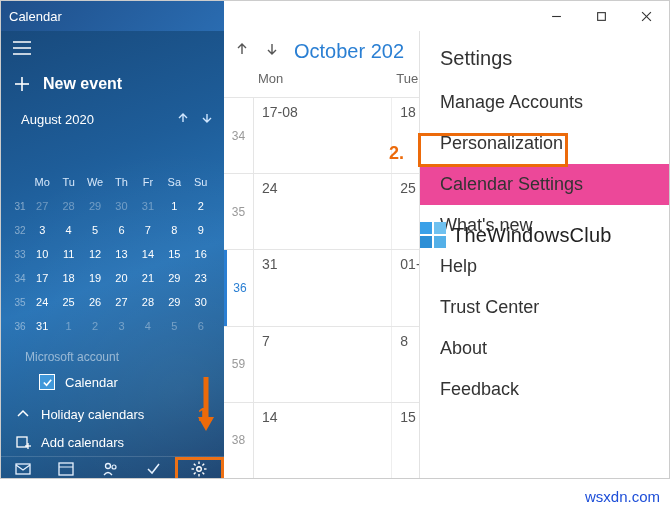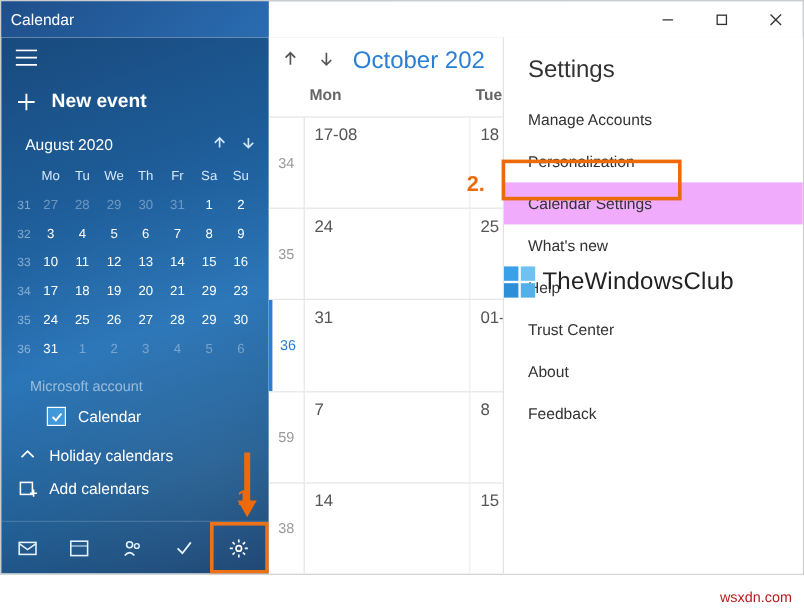--- a/index.html
+++ b/index.html
@@ -18,21 +18,21 @@
   .hamburger { padding:10px 12px 6px 12px; }
   .hamburger svg { width:18px; height:14px; }
   .newevent { padding:10px 14px 16px 14px; font-size:16px; font-weight:600; display:flex; align-items:center; gap:14px;}
   .newevent svg { width:14px; height:14px; }
   .miniheader { display:flex; align-items:center; justify-content:space-between; padding:2px 10px 6px 20px; font-size:13px;}
   .miniheader .nav { display:flex; gap:10px; color:#cfe6ff;}
   .miniheader .nav svg{ width:14px;height:14px;}
   .minical { padding:0 10px 8px 10px; }
   .minirow { display:flex; }
   .minicell { flex:1; height:24px; display:flex; align-items:center; justify-content:center; font-size:11px; position:relative;}
-  .dowrow .minicell { color:#d7e8fa; font-weight:400;}
+  .dowrow .minicell { color:#d7e8fa; font-weight:400;margin-top:36px;}
   .other { color: rgba(255,255,255,0.35); }
   .selcell::before { content:""; position:absolute; inset:1px; background:#2a8fd8; z-index:-1;}
   .wkno { flex:0 0 18px; color:rgba(255,255,255,0.45); font-size:10px;}
   .accounts { padding:4px 14px 10px 14px; display:flex; flex-direction:column; gap:10px; font-size:13px;}
   .acct1 { color:rgba(255,255,255,0.85); font-size:12px; text-decoration: line-through rgba(0,0,0,0); filter: blur(0.3px); opacity:.6; padding-left:10px;}
   .chk { display:flex; align-items:center; gap:10px; padding-left:24px;}
   .chkbox { width:16px;height:16px;border:1px solid #fff; background:#3b95d9; display:flex;align-items:center;justify-content:center;}
   .chkbox svg{width:11px;height:11px;}
   .listrow { display:flex; align-items:center; gap:10px; padding:6px 14px; font-size:13px;}
   .listrow svg { width:16px; height:16px;}
@@ -40,40 +40,40 @@
   .traybtn { flex:1; display:flex; align-items:center; justify-content:center; color:#e6f2ff;}
   .traybtn svg { width:18px;height:18px;}
   .gearwrap { border:3px solid #ec6a0a; }
   
   .main { flex:1; display:flex; flex-direction:column; background:#fff; position:relative;}
   .maintop { height:40px; display:flex; align-items:center; padding:0 10px; gap:14px;}
   .maintop .navarr { color:#666;}
   .maintop .navarr svg{width:16px;height:16px;}
   .monthtitle { color:#2a7fd3; font-size:20px; font-weight:400;}
   .dowmain { display:flex; padding-left:30px; color:#666; font-size:13px; height:26px;}
-  .dowmain div { flex:1; padding-left:4px;font-weight:bold;}
+  .dowmain div { flex:1; padding-left:4px;}
   .grid { flex:1; display:flex; flex-direction:column;}
   .weekrow { flex:1; display:flex; border-top:1px solid #e5e5e5;}
   .wknum { width:30px; display:flex; align-items:center; justify-content:center; color:#999; font-size:12px; border-right:1px solid #e5e5e5;}
   .wknum.curr { border-left:3px solid #2a7fd3; color:#2a7fd3;}
   .daycell { flex:1; border-right:1px solid #eee; padding:6px 0 0 8px; font-size:14px; color:#555;}
   
   .flyout { position:absolute; top:0; right:0; width:250px; height:100%; background:#fff; border-left:1px solid #e2e2e2; padding:16px 0 0 0; display:flex; flex-direction:column;}
   .flytitle { font-size:20px; font-weight:400; color:#333; padding:0 20px 12px 20px;}
-  .flyitem { padding:10px 20px; font-size:13px; color:#333;}
-  .flyitem.hover { background:#f0abfc;}
+  .flyitem { padding:10px 20px; font-size:18px; color:#333;}
+  .flyitem.hover { background:#ec4899;}
   .highlight2 { position:absolute; border:3px solid #ec6a0a; pointer-events:none;}
   .annotN { position:absolute; color:#ec6a0a; font-weight:700; font-size:18px; pointer-events:none;}
   .arrowdown { position:absolute; pointer-events:none;}
   .watermark { position:absolute; left:420px; top:222px; display:flex; align-items:center; gap:6px; pointer-events:none;}
   .wmlogo { width:26px;height:26px; display:grid; grid-template-columns:1fr 1fr; grid-template-rows:1fr 1fr; gap:2px;}
   .wmlogo span:nth-child(1){background:#3aa0e8;} .wmlogo span:nth-child(2){background:#6fc1f0;}
   .wmlogo span:nth-child(3){background:#2d8fd6;} .wmlogo span:nth-child(4){background:#54b0e8;}
   .wmtext { font-size:20px; color:#222; font-weight:400; letter-spacing:.2px;}
-  .footer { position:absolute; bottom:6px; right:10px; font-size:12px; color:#b91c1c;}
+  .footer { position:absolute; bottom:6px; right:10px; font-size:15px; color:#1d4ed8;}
 </style>
 </head>
 <body>
 
 <div class="window">
   <div class="titlebar">
     <span class="title">Calendar</span>
     <div class="winbtns">
       <div class="winbtn">
           <svg viewBox="0 0 10 10">

